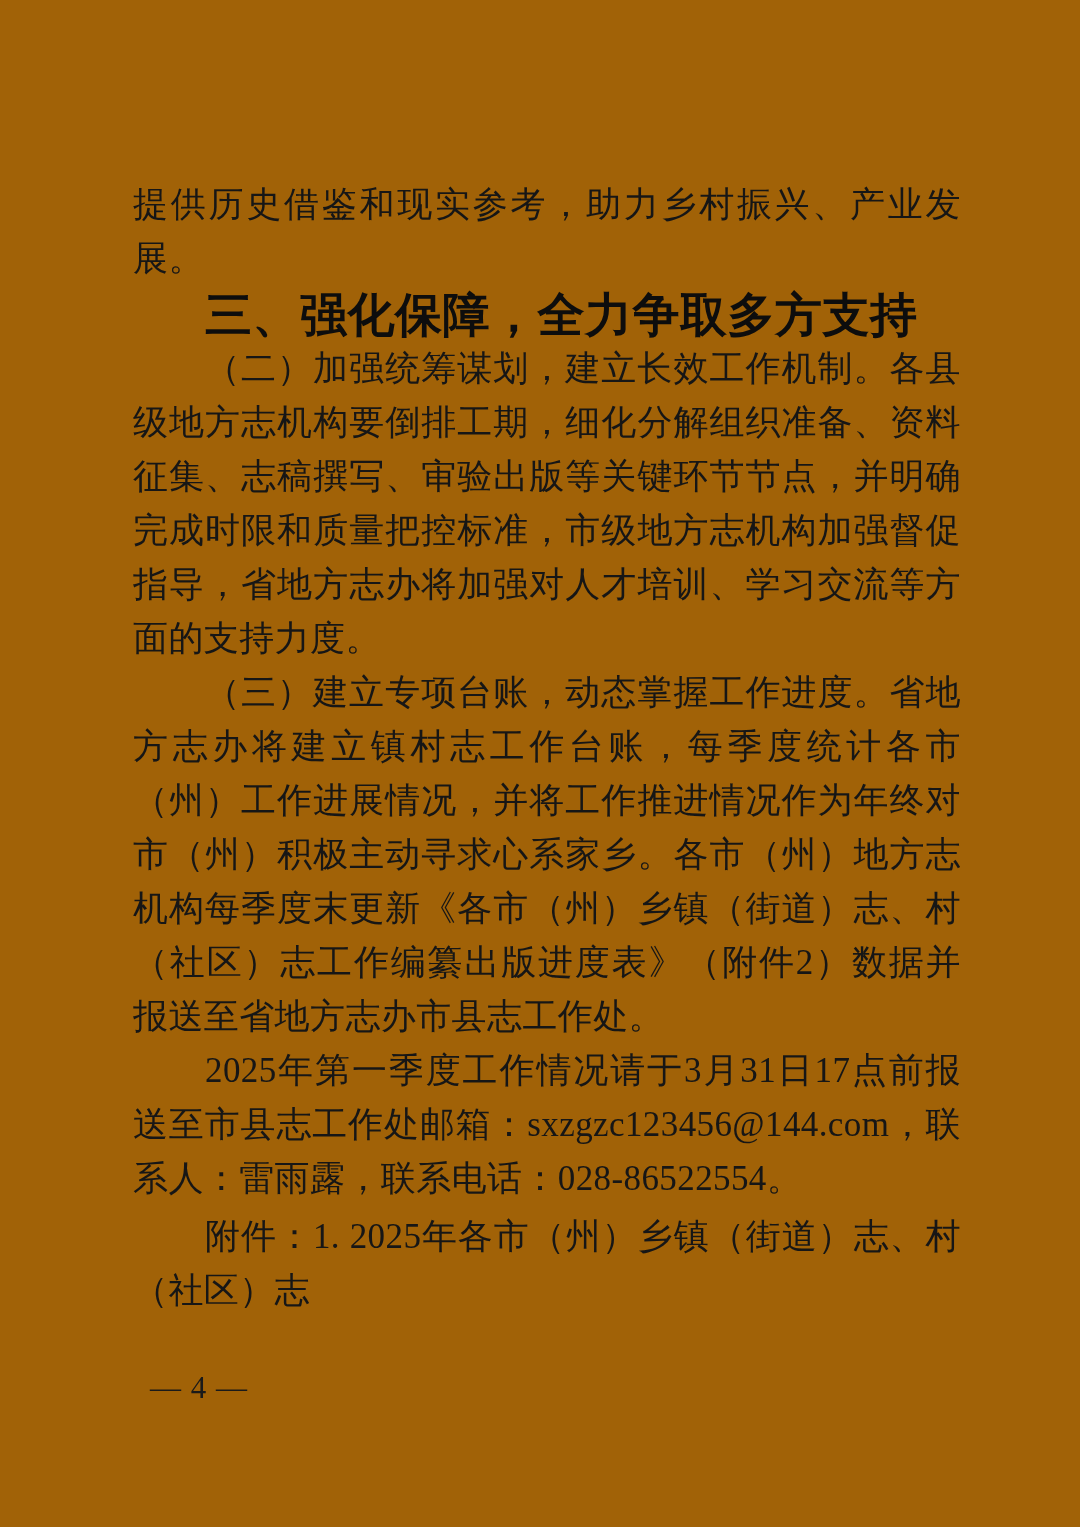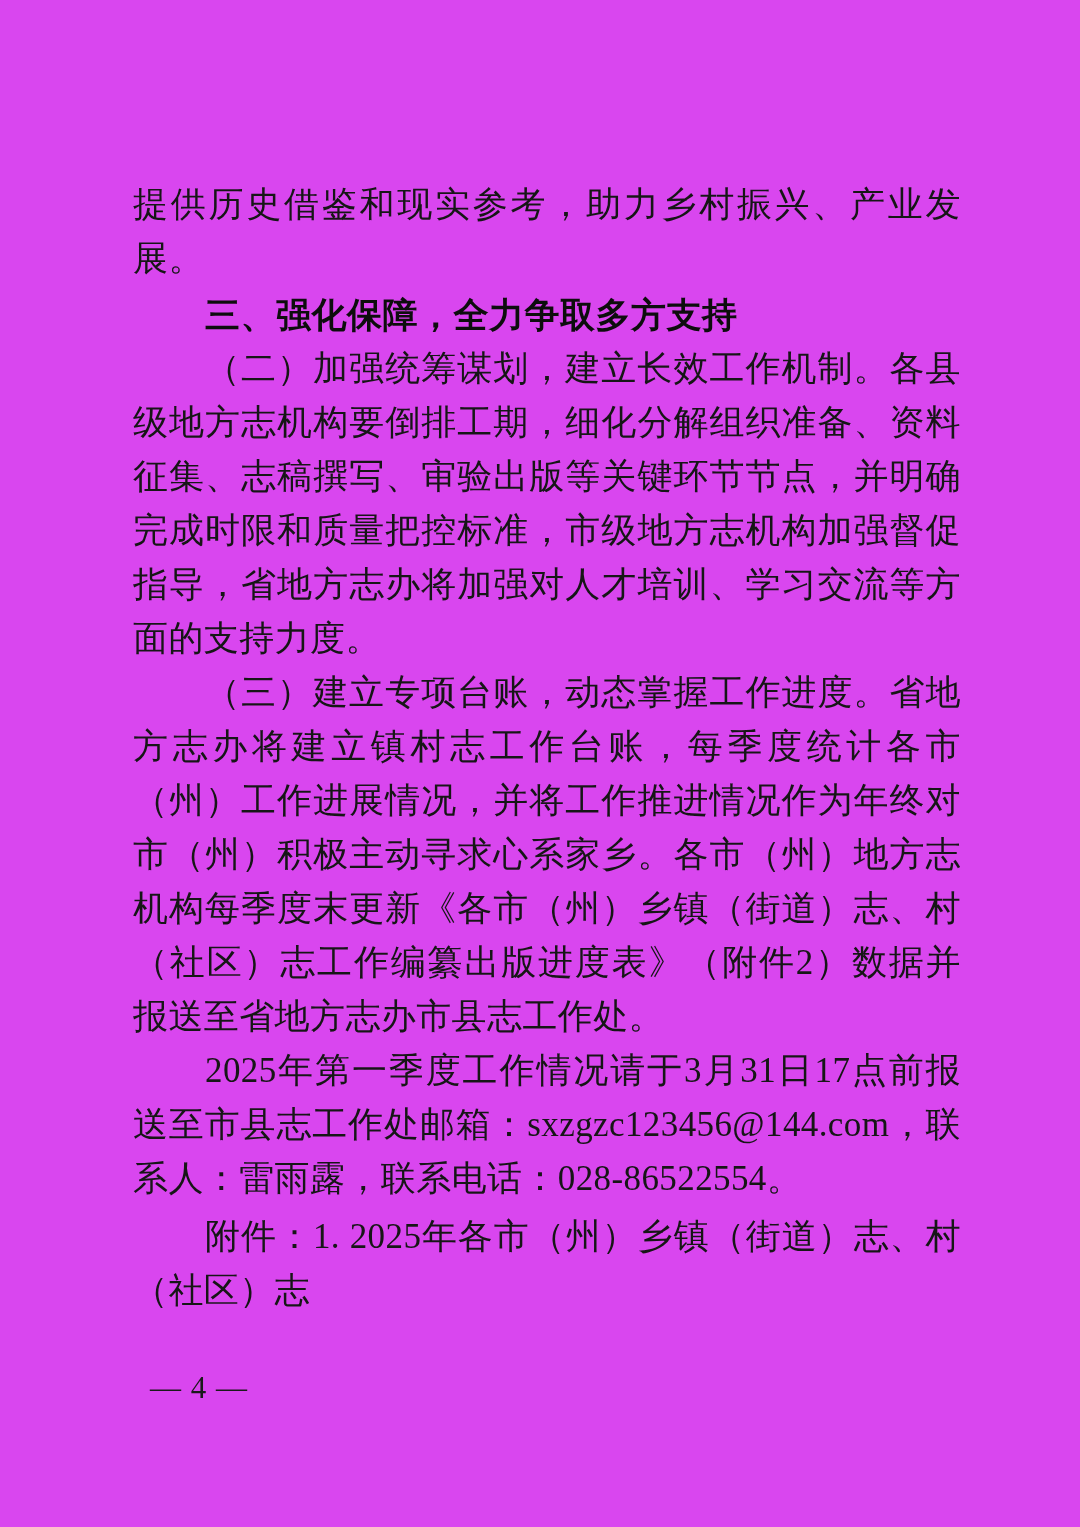--- a/index.html
+++ b/index.html
@@ -5,21 +5,21 @@
   html, body {
     margin: 0;
     padding: 0;
     background: #ffffff;
   }
 
   .page {
     position: relative;
     width: 1080px;
     height: 1527px;
-    background: #d946ef;
+    background: #a16207;
     overflow: hidden;
     font-family: "Liberation Serif", "DejaVu Serif", serif;
     color: #141414;
     box-sizing: border-box;
   }
 
   .body-area {
     position: absolute;
     left: 133px;
     top: 178px;
@@ -44,21 +44,21 @@
     text-indent: 72px;
   }
 
   .para.cont {
     text-indent: 0;
   }
 
   
   .heading {
     font-family: "Liberation Sans", "DejaVu Sans", sans-serif;
-    font-size: 35px;
+    font-size: 47px;
     line-height: 54px;
     font-weight: bold;
     text-indent: 72px;
     margin: 0;
     color: #0d0d0d;
     letter-spacing: 0.5px;
     white-space: nowrap;
   }
 
   .gap-small { height: 2px; }

